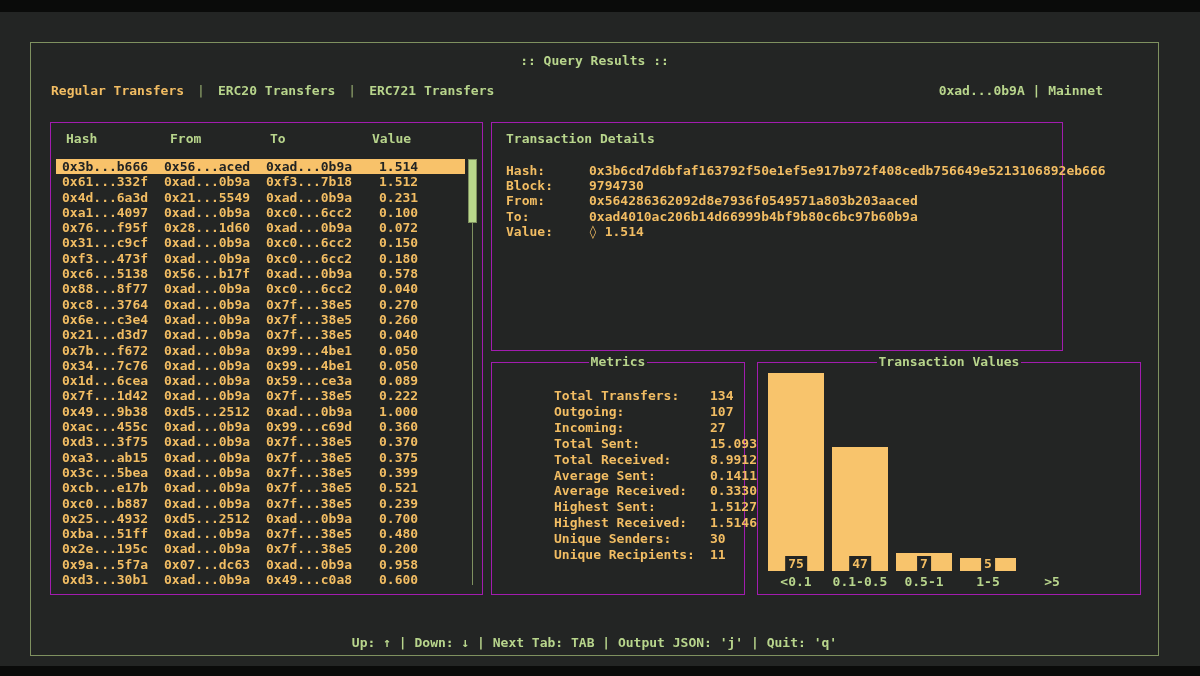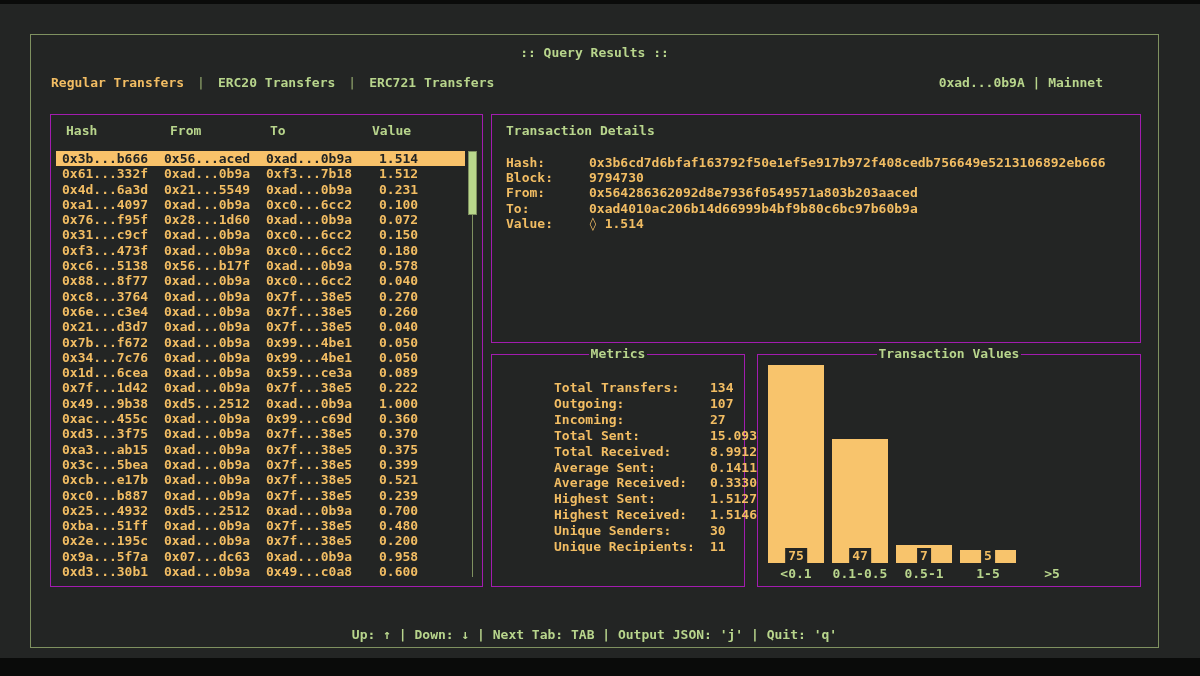--- a/index.html
+++ b/index.html
@@ -5,33 +5,33 @@
   * { box-sizing: border-box; margin: 0; padding: 0; }
   html,body { width:1200px; height:676px; }
   body {
     background:#0a0b0a;
     font-family:"DejaVu Sans Mono", monospace;
     font-weight:bold;
     font-size:13px;
     position:relative;
     overflow:hidden;
   }
-  .terminal { position:absolute; left:0; top:4px; width:1200px; height:654px; background:#232524; }
+  .terminal { position:absolute; left:0; top:12px; width:1200px; height:654px; background:#232524; }
   .app-frame { position:absolute; left:30px; top:30px; width:1129px; height:614px; border:1px solid #7f9160; }
   .app-title { position:absolute; top:10px; left:0; width:100%; text-align:center; color:#b8d58c; }
 
   .tab-bar { position:absolute; top:40px; left:20px; right:55px; display:flex; align-items:flex-start; gap:13px; white-space:nowrap; }
   .tab { color:#b8d58c; cursor:default; }
   .tab.active { color:#f2bd63; }
   .tab-sep { color:#7f9160; }
   .wallet { margin-left:auto; color:#b8d58c; }
 
   .panel { position:absolute; border:1px solid #a21caf; background:#232524; }
   .panel-table  { left:50px;  top:110px; width:433px; height:473px; }
-  .panel-details{ left:491px; top:110px; width:650px; height:229px;padding-left:17px; }
+  .panel-details{ left:491px; top:110px; width:572px; height:229px;padding-left:17px; }
   .panel-metrics{ left:491px; top:350px; width:254px; height:233px; }
   .panel-chart  { left:757px; top:350px; width:384px; height:233px; }
 
   .embedded-title { position:absolute; top:-9px; left:0; width:100%; text-align:center; }
   .embedded-title span { background:#232524; color:#b8d58c; padding:0 2px; }
 
   
   .tbl-header { position:absolute; top:8px; left:15px; right:24px; display:grid;
                 grid-template-columns:104px 100px 102px 1fr; color:#b8d58c; }
   .tbl-rows { position:absolute; top:36px; left:5px; width:409px; }

